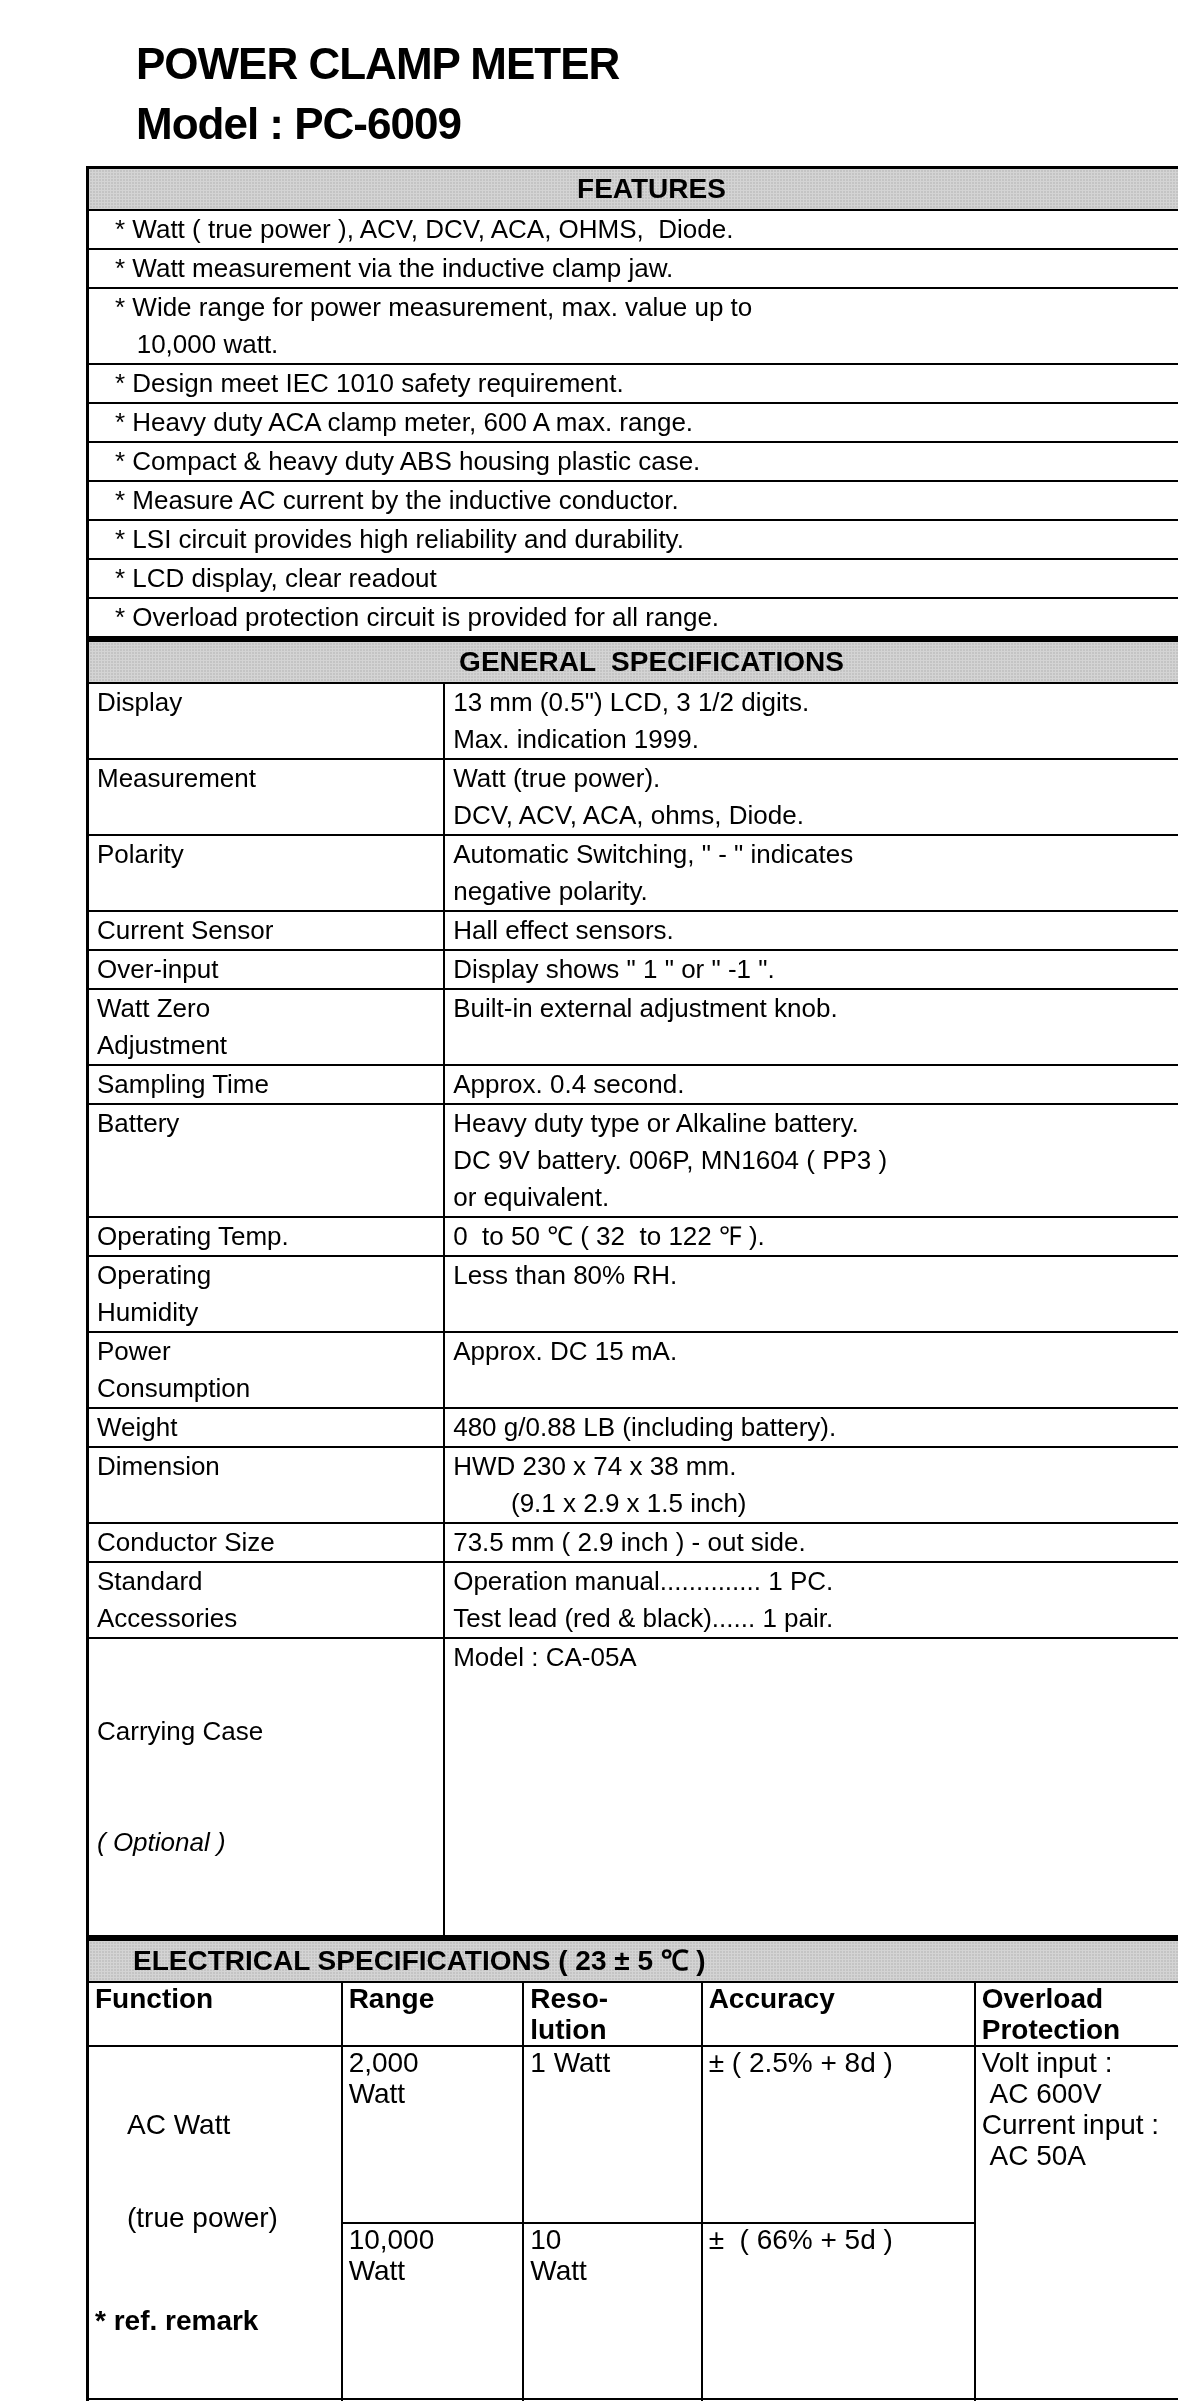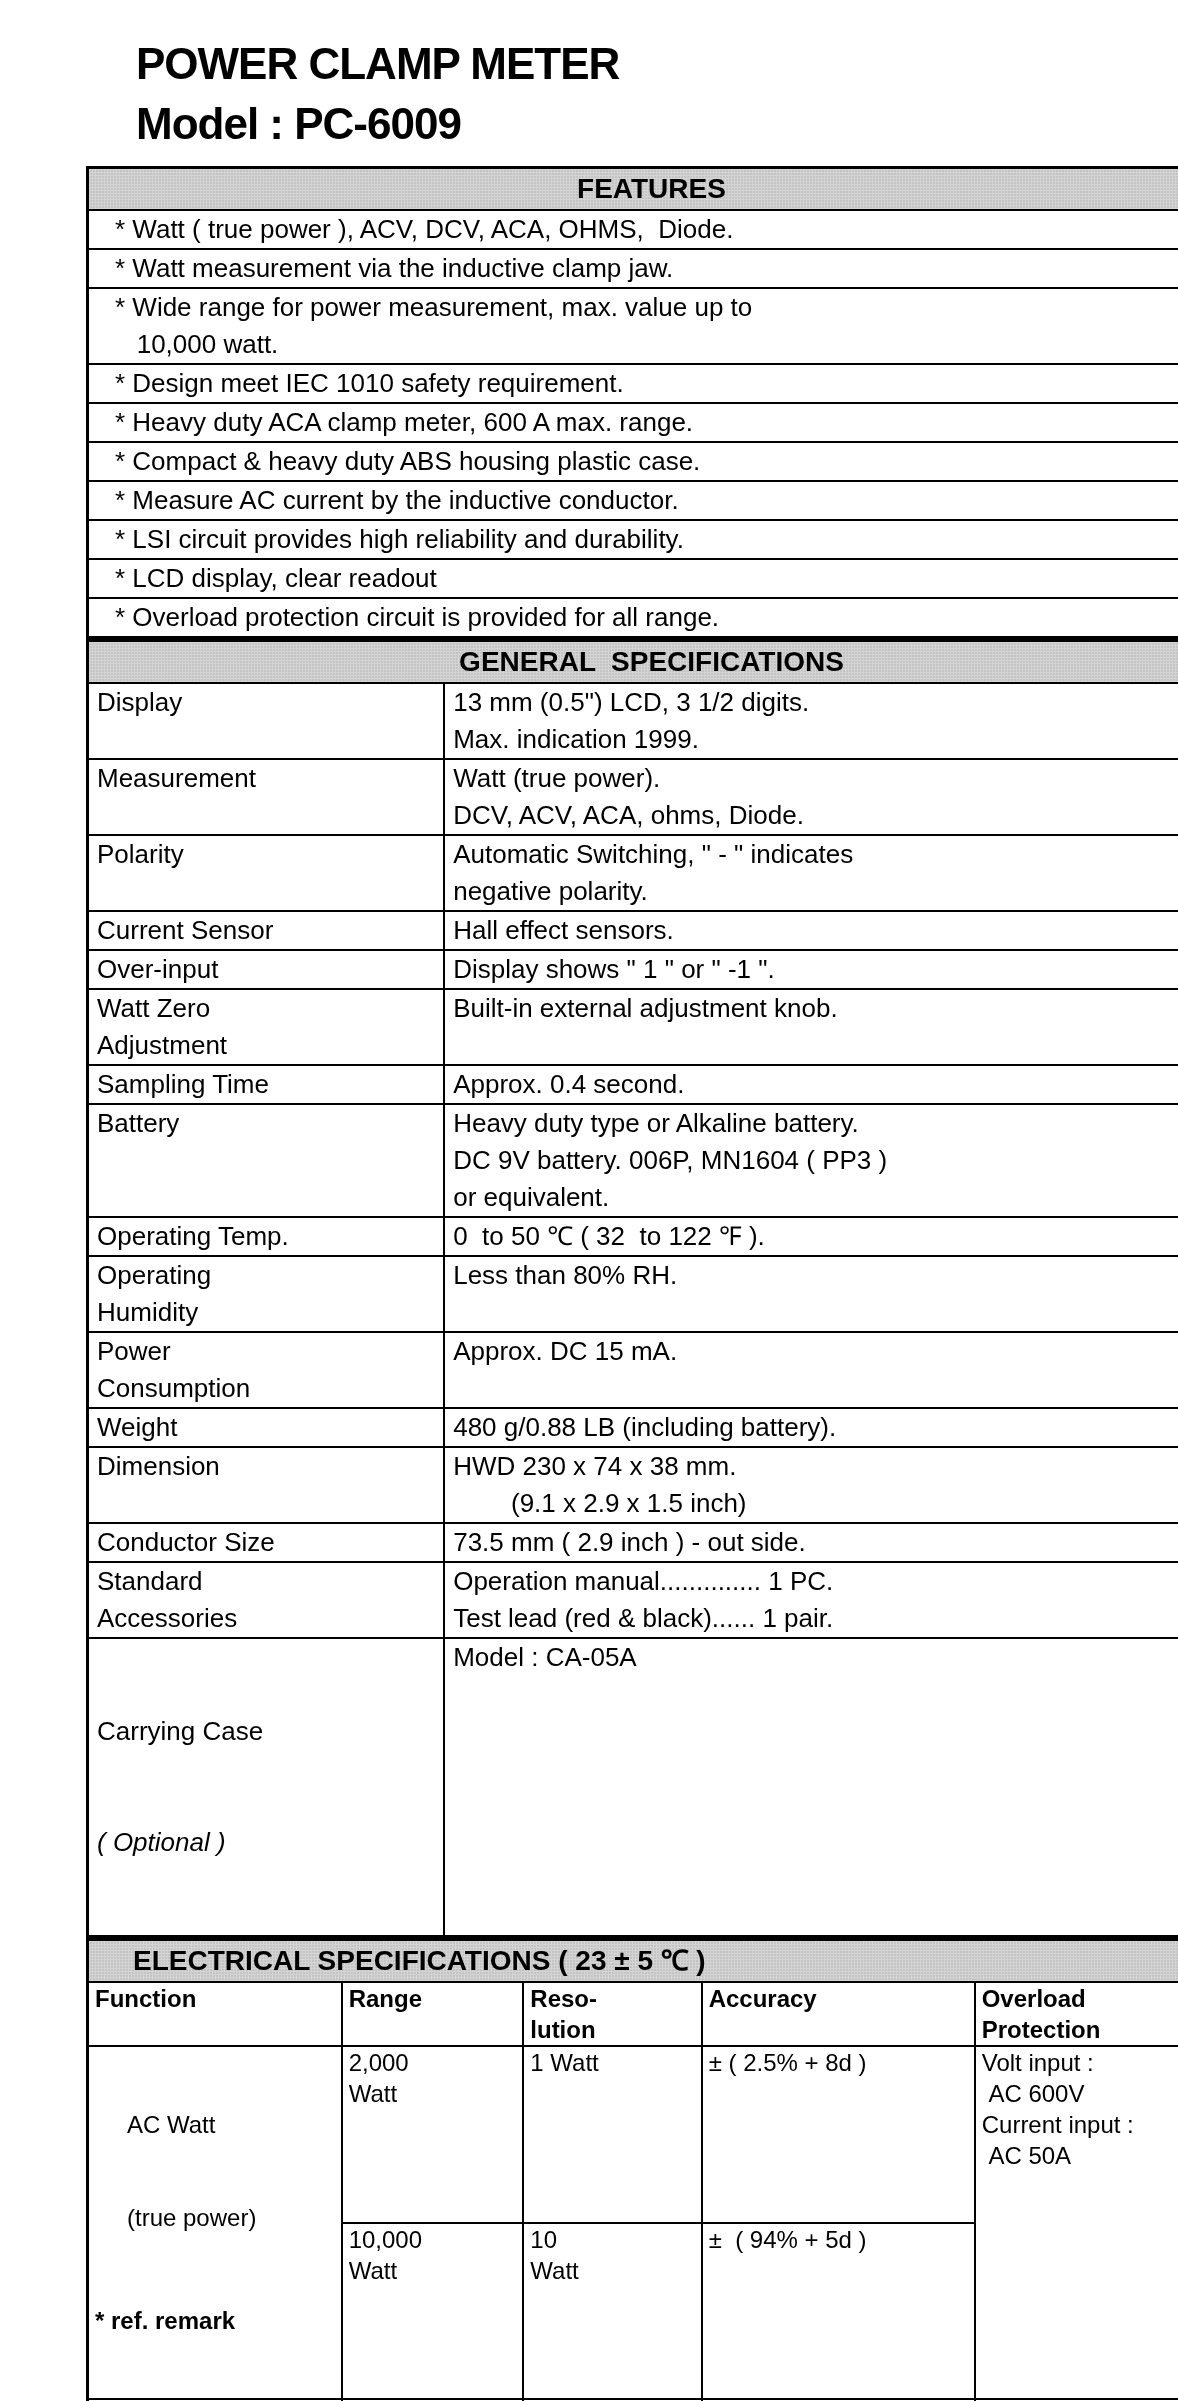--- a/index.html
+++ b/index.html
@@ -42,21 +42,21 @@
   
   .features { margin-top: 2px; }
   .features td { padding-left: 26px; }
   .features { margin-bottom: 0; }
 
   
   .general { margin-top: 36px; }
 
   
   .elec { margin-top: 30px; }
-  .elec th, .elec td { font-size: 24px; line-height: 31px; padding: 0 6px; }
+  .elec th, .elec td { font-size: 28px; line-height: 31px; padding: 0 6px; }
   .elec th.section-hdr {
     text-align: left; padding-left: 44px; font-size: 28px;
     height: 42px; line-height: 40px;
   }
   .elec .colhdr th { font-weight: bold; height: 64px; }
   .fn-line { line-height: 31px; margin-left: 32px; }
   .remark { font-weight: bold; margin-top: 10px; }
   .optional { font-style: italic; }
   .bb1 { border-bottom-width: 1px; }
   .bt1 { border-top-width: 1px; }
@@ -235,21 +235,21 @@
         <td rowspan="2">Volt input :
  AC 600V
 Current input :
  AC 50A</td>
       </tr>
       <tr>
         <td class="bt1">10,000
 Watt</td>
         <td class="bt1">10
 Watt</td>
-        <td class="bt1">±  ( 94% + 5d )</td>
+        <td class="bt1">±  ( 66% + 5d )</td>
       </tr>
       <tr>
         <td>DC voltage</td>
         <td>200 V</td>
         <td>0.1 V</td>
         <td>± (0.8 % + 1 d )</td>
         <td>DC 600 V.</td>
       </tr>
 
     </tbody>

